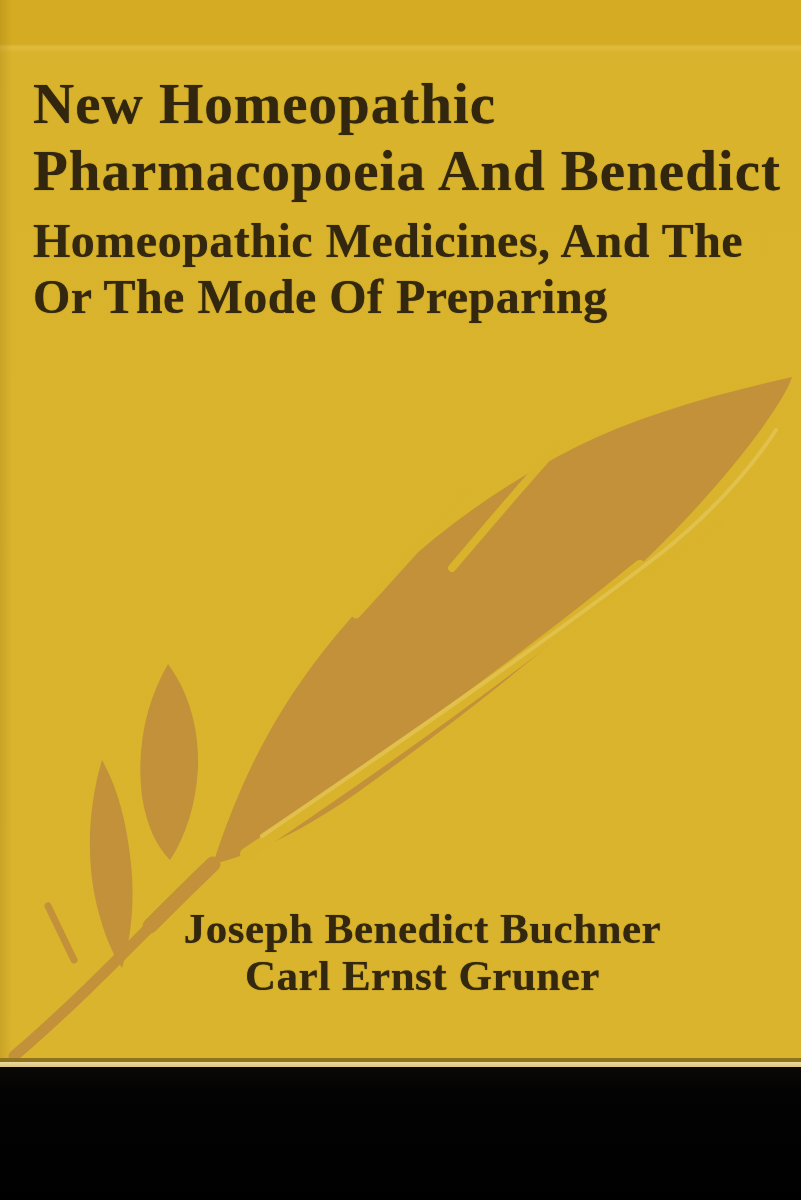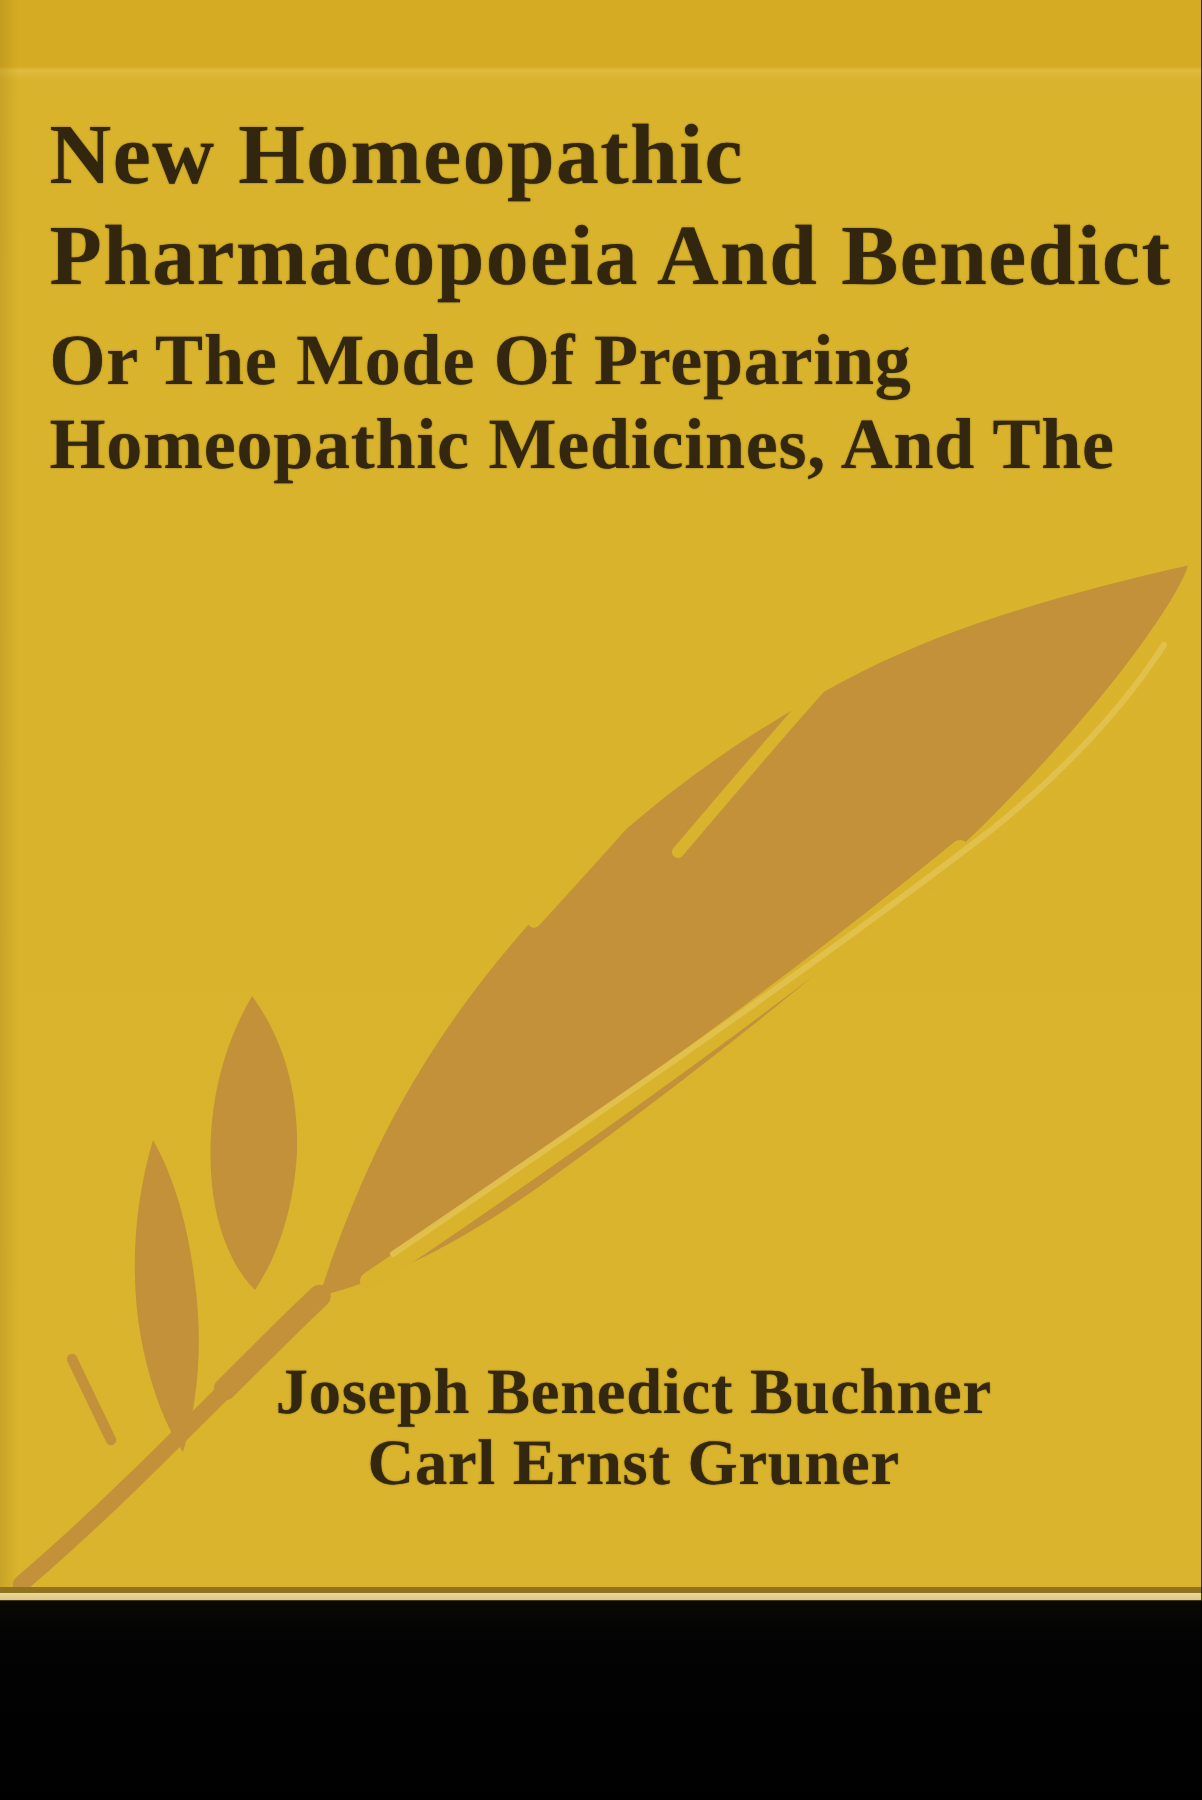--- a/index.html
+++ b/index.html
@@ -134,22 +134,22 @@
 
       <path fill="none" stroke="#e2c14e" stroke-width="4" stroke-linecap="round" opacity="0.95" d="M262 836 C400 742 540 646 660 554 C700 522 742 482 776 430"></path>
     </svg>
 
     <div class="title-block">
       <div>New Homeopathic</div>
       <div>Pharmacopoeia And Benedict</div>
     </div>
 
     <div class="subtitle-block">
+      <div>Homeopathic Medicines, And The</div>
       <div>Or The Mode Of Preparing</div>
-      <div>Homeopathic Medicines, And The</div>
     </div>
 
     <div class="authors-block">
       <div>Joseph Benedict Buchner</div>
       <div>Carl Ernst Gruner</div>
     </div>
 
   </div>
 
   <div class="trim-olive"></div>

